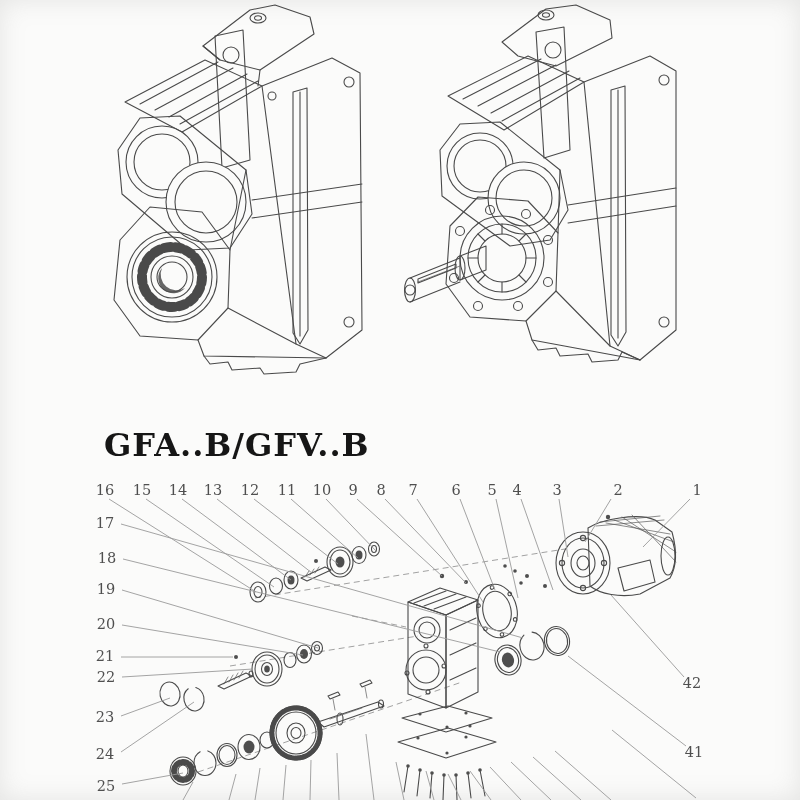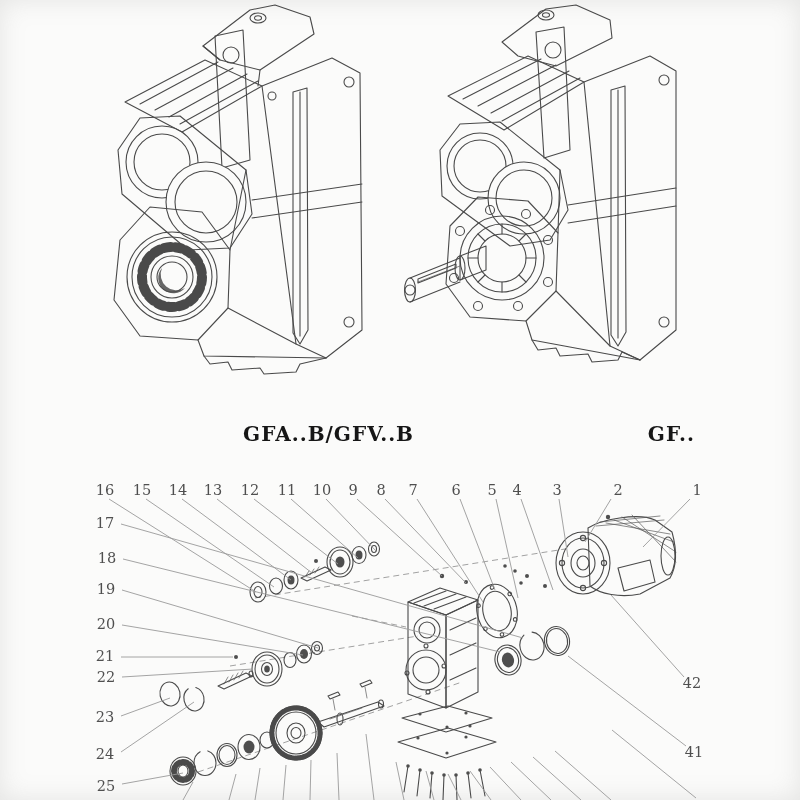--- a/index.html
+++ b/index.html
@@ -9,22 +9,22 @@
     background:#fbfbfa;
     overflow:hidden;
     font-family:"DejaVu Serif", serif;
     box-shadow:inset 0 0 26px rgba(120,120,120,.18);
   }
   .fig{position:absolute;top:0;}
   #fig-left{left:100px;}
   #fig-right{left:398px;}
   #exploded{position:absolute;left:0;top:470px;}
   .caption{
-    position:absolute;top:416px;height:36px;line-height:36px;
-    text-align:right;font-weight:bold;font-size:20px;letter-spacing:1px;
+    position:absolute;top:427px;height:36px;line-height:36px;
+    text-align:left;font-weight:bold;font-size:32px;letter-spacing:1px;
     color:#161616;
   }
   #caption-left{left:104px;width:310px;}
   #caption-right{left:395px;width:300px;}
   
   .ink{stroke:#4a4a4a;fill:none;stroke-width:1.1;stroke-linejoin:round;stroke-linecap:round;}
   .ink-thin{stroke:#5a5a5a;fill:none;stroke-width:.7;}
   .fill-dark{fill:#4e4e4e;stroke:none;}
   .balls{stroke:#4a4a4a;fill:none;}
   .dashed{stroke:#8a8a8a;fill:none;stroke-width:.8;stroke-dasharray:6 4;}
@@ -127,21 +127,20 @@
       <path d="M170,205 L278,188 M170,223 L278,206"></path>
       <circle cx="266" cy="80" r="5"></circle>
       <circle cx="266" cy="322" r="5"></circle>
 
       <path d="M160,233 L162,170 M158,291 L212,346 M128,321 L134,340 L242,360"></path>
       <path d="M134,340 L140,350 L158,348 L162,356 L190,354 L194,362 L220,360 L224,352 L242,360"></path>
     </g>
   </svg>
 
   <div id="caption-left" class="caption">GFA..B/GFV..B</div>
-  <div id="caption-right" class="caption">GF..</div>
 
   <svg id="exploded" width="800" height="330" viewBox="0 0 800 330">
 
     <g>
       <path class="dashed" d="M255,128 L565,79"></path>
       <path class="dashed" d="M230,196 L418,166"></path>
       <path class="dashed" d="M198,302 L462,212"></path>
       <path class="dashed" d="M352,146 L406,157"></path>
     </g>
 

